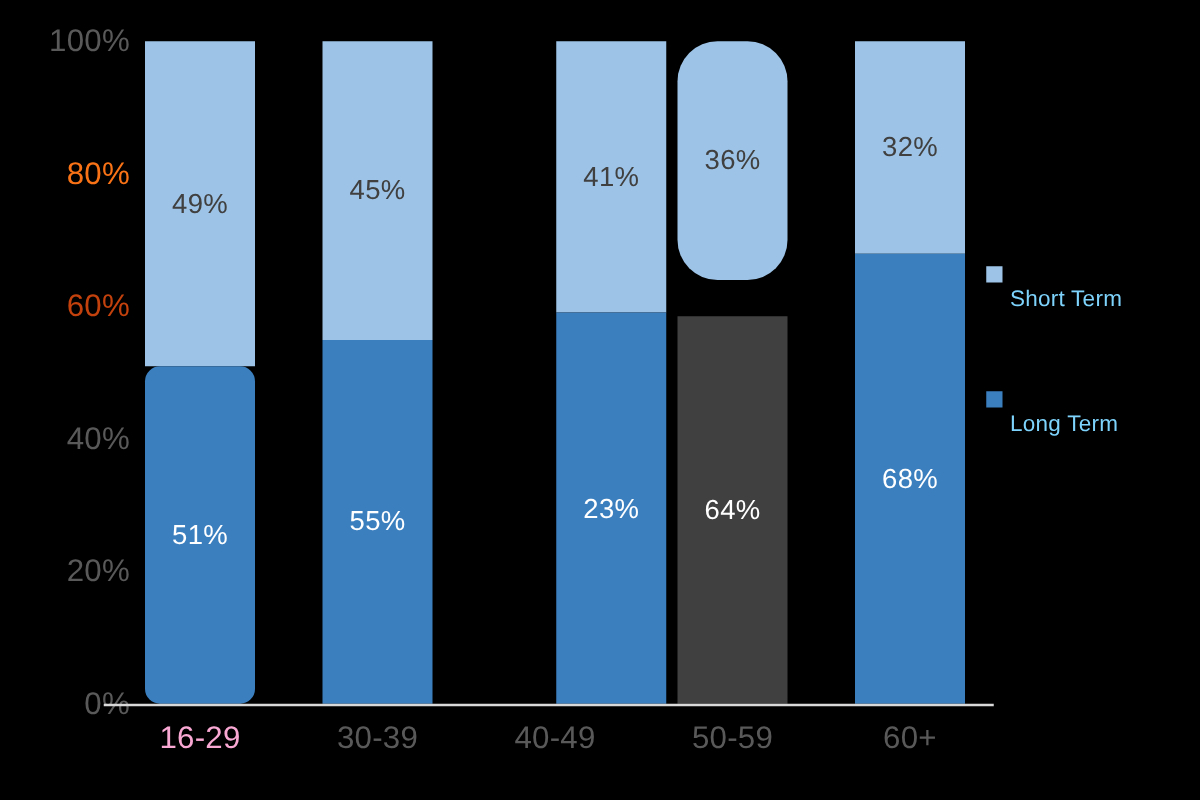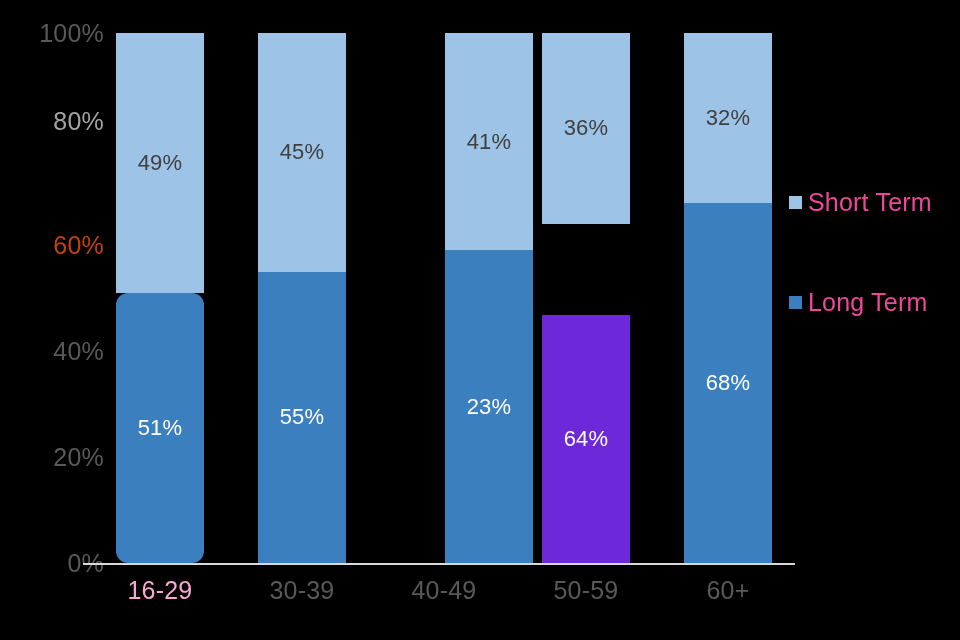--- a/index.html
+++ b/index.html
@@ -123,34 +123,35 @@
   }
   .legend-row.row-0 { top: 0px; }
   .legend-row.row-1 { top: 100px; }
   .legend-swatch {
     width: 13px;
     height: 13px;
     flex: 0 0 auto;
     margin-right: 6px;
   }
   .legend-label {
-    color: #ec4899;
-    font-size: 25px;
-    line-height: 1;
-    letter-spacing: 0.2px;
+    color: #7dd3fc;
+    font-size: 18px;
+    line-height: 1;
+    letter-spacing: 0.2px;
+    margin-top: 40px;
   }
 </style>
 </head>
 <body style="background: rgb(0, 0, 0);">
 
 <div id="chart-root" style="background: rgb(0, 0, 0);">
 
   <div class="y-axis">
     <div class="y-tick" style="top: 21px; color: rgb(89, 89, 89);">100%</div>
-    <div class="y-tick" style="top: 109px; color: #a3a3a3;">80%</div>
+    <div class="y-tick" style="top: 127px; color: #f97316;">80%</div>
     <div class="y-tick" style="top: 233px; color: #c2410c;">60%</div>
     <div class="y-tick" style="top: 339px; color: rgb(89, 89, 89);">40%</div>
     <div class="y-tick" style="top: 445px; color: rgb(89, 89, 89);">20%</div>
     <div class="y-tick" style="top: 551px; color: rgb(89, 89, 89);">0%</div>
   </div>
 
   <div class="plot">
 
     <div class="bar-slot" style="left: 0px; width: 88px;">
       <div class="seg seg-short" style="height: 259.7px; bottom: 270.3px; background: rgb(157, 195, 230);">
@@ -173,24 +174,24 @@
     <div class="bar-slot" style="left: 284px; width: 88px; margin-left: 45px;">
       <div class="seg seg-short" style="height: 217.3px; bottom: 312.7px; background: rgb(157, 195, 230);">
         <span class="seg-label">41%</span>
       </div>
       <div class="seg seg-long" style="height: 312.7px; bottom: 0px; background: rgb(59, 127, 191);">
         <span class="seg-label">23%</span>
       </div>
     </div>
 
     <div class="bar-slot" style="left: 426px; width: 88px;">
-      <div class="seg seg-short" style="height: 190.8px; bottom: 339.2px; background: rgb(157, 195, 230);">
+      <div class="seg seg-short" style="height: 190.8px; bottom: 339.2px; background: rgb(157, 195, 230); border-radius: 32px;">
         <span class="seg-label">36%</span>
       </div>
-      <div class="seg seg-long" style="height: 248px; bottom: 0px; background: #6d28d9;">
+      <div class="seg seg-long" style="height: 310px; bottom: 0px; background: #404040;">
         <span class="seg-label">64%</span>
       </div>
     </div>
 
     <div class="bar-slot" style="left: 568px; width: 88px;">
       <div class="seg seg-short" style="height: 169.6px; bottom: 360.4px; background: rgb(157, 195, 230);">
         <span class="seg-label">32%</span>
       </div>
       <div class="seg seg-long" style="height: 360.4px; bottom: 0px; background: rgb(59, 127, 191);">
         <span class="seg-label">68%</span>

